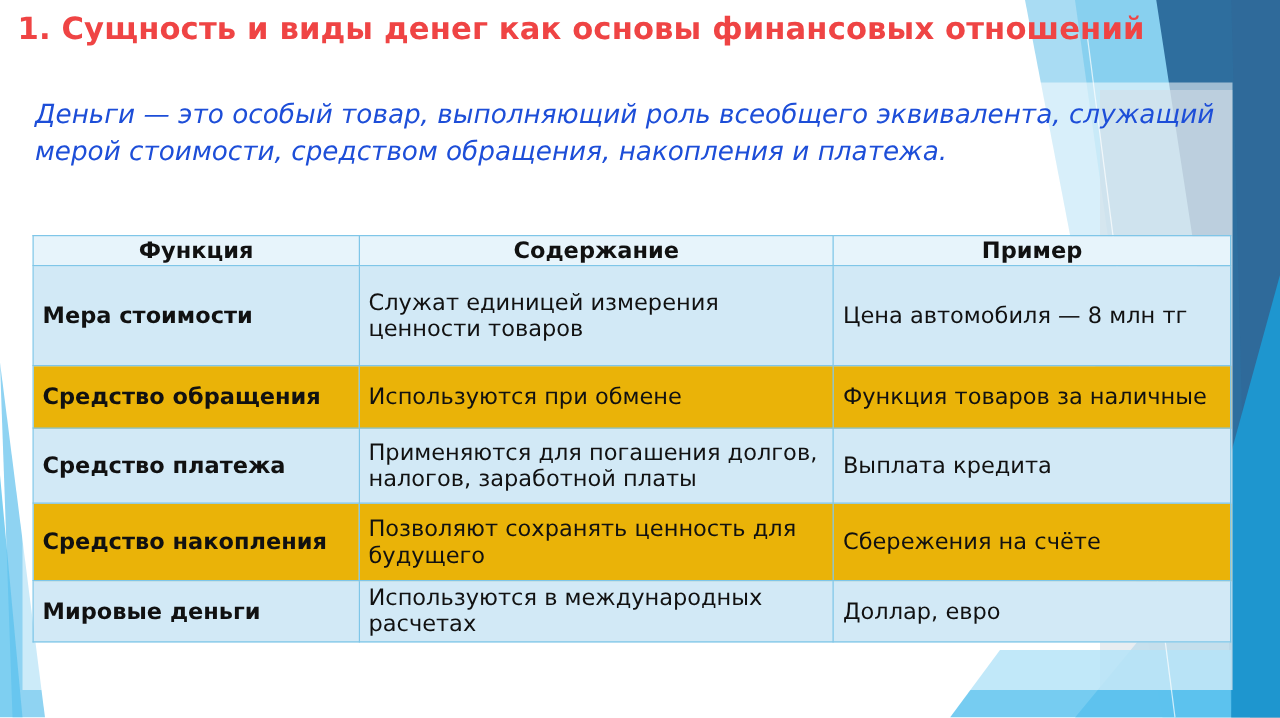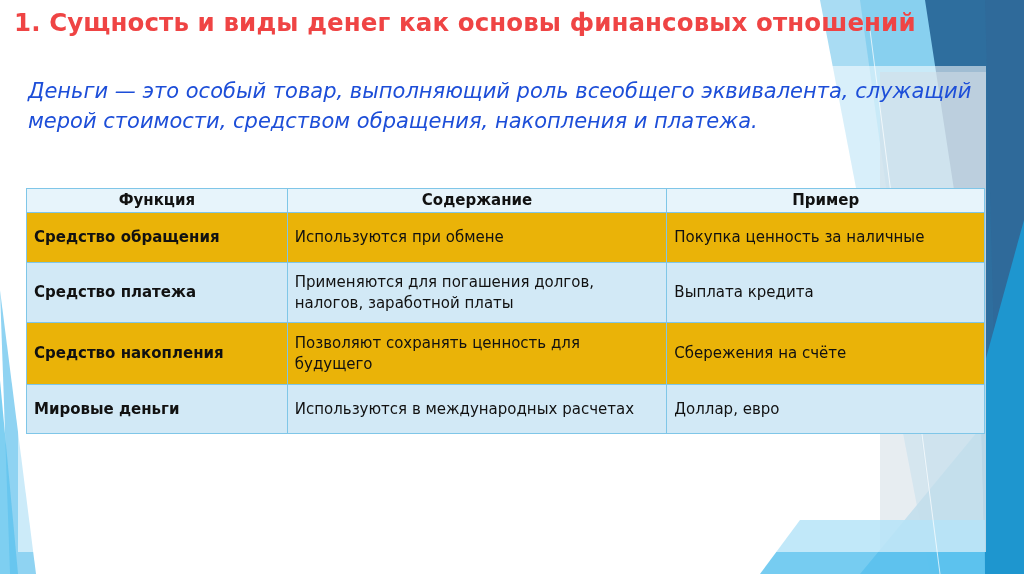--- a/index.html
+++ b/index.html
@@ -16,21 +16,21 @@
     white-space: nowrap;
   }
   .lead {
     position: absolute; left: 28px; top: 76px; width: 960px;
     font-family: "DejaVu Sans", sans-serif; font-style: italic;
     font-size: 21px; line-height: 30px; color: #1d4ed8;
   }
   table.money {
     position: absolute; left: 26px; top: 188px;
     width: 959px; border-collapse: collapse;
-    font-family: "DejaVu Sans", sans-serif; font-size: 15px; color: #111;
+    font-family: "DejaVu Sans", sans-serif; font-size: 18px; color: #111;
   }
   table.money th, table.money td {
     border: 1.5px solid #7fc6e8; padding: 0 7px;
     vertical-align: middle; line-height: 21px;
   }
   table.money th {
     font-weight: bold; text-align: center; height: 23px;
     background: #e7f4fb;
   }
   table.money td.fn { font-weight: bold; }
@@ -74,24 +74,29 @@
       <col class="c3">
     </colgroup>
   <thead>
     <tr>
       <th>Функция</th>
       <th>Содержание</th>
       <th>Пример</th>
     </tr>
   </thead>
   <tbody>
+    <tr class="dark" style="height:80px">
+      <td class="fn">Мера стоимости</td>
+      <td>Служат единицей измерения ценности товаров</td>
+      <td>Цена автомобиля — 8 млн тг</td>
+    </tr>
     <tr class="light" style="height:50px">
       <td class="fn">Средство обращения</td>
       <td>Используются при обмене</td>
-      <td>Покупка ценность за наличные</td>
+      <td>Функция товаров за наличные</td>
     </tr>
     <tr class="dark" style="height:60px">
       <td class="fn">Средство платежа</td>
       <td>Применяются для погашения долгов, налогов, заработной платы</td>
       <td>Выплата кредита</td>
     </tr>
     <tr class="light" style="height:62px">
       <td class="fn">Средство накопления</td>
       <td>Позволяют сохранять ценность для будущего</td>
       <td>Сбережения на счёте</td>

